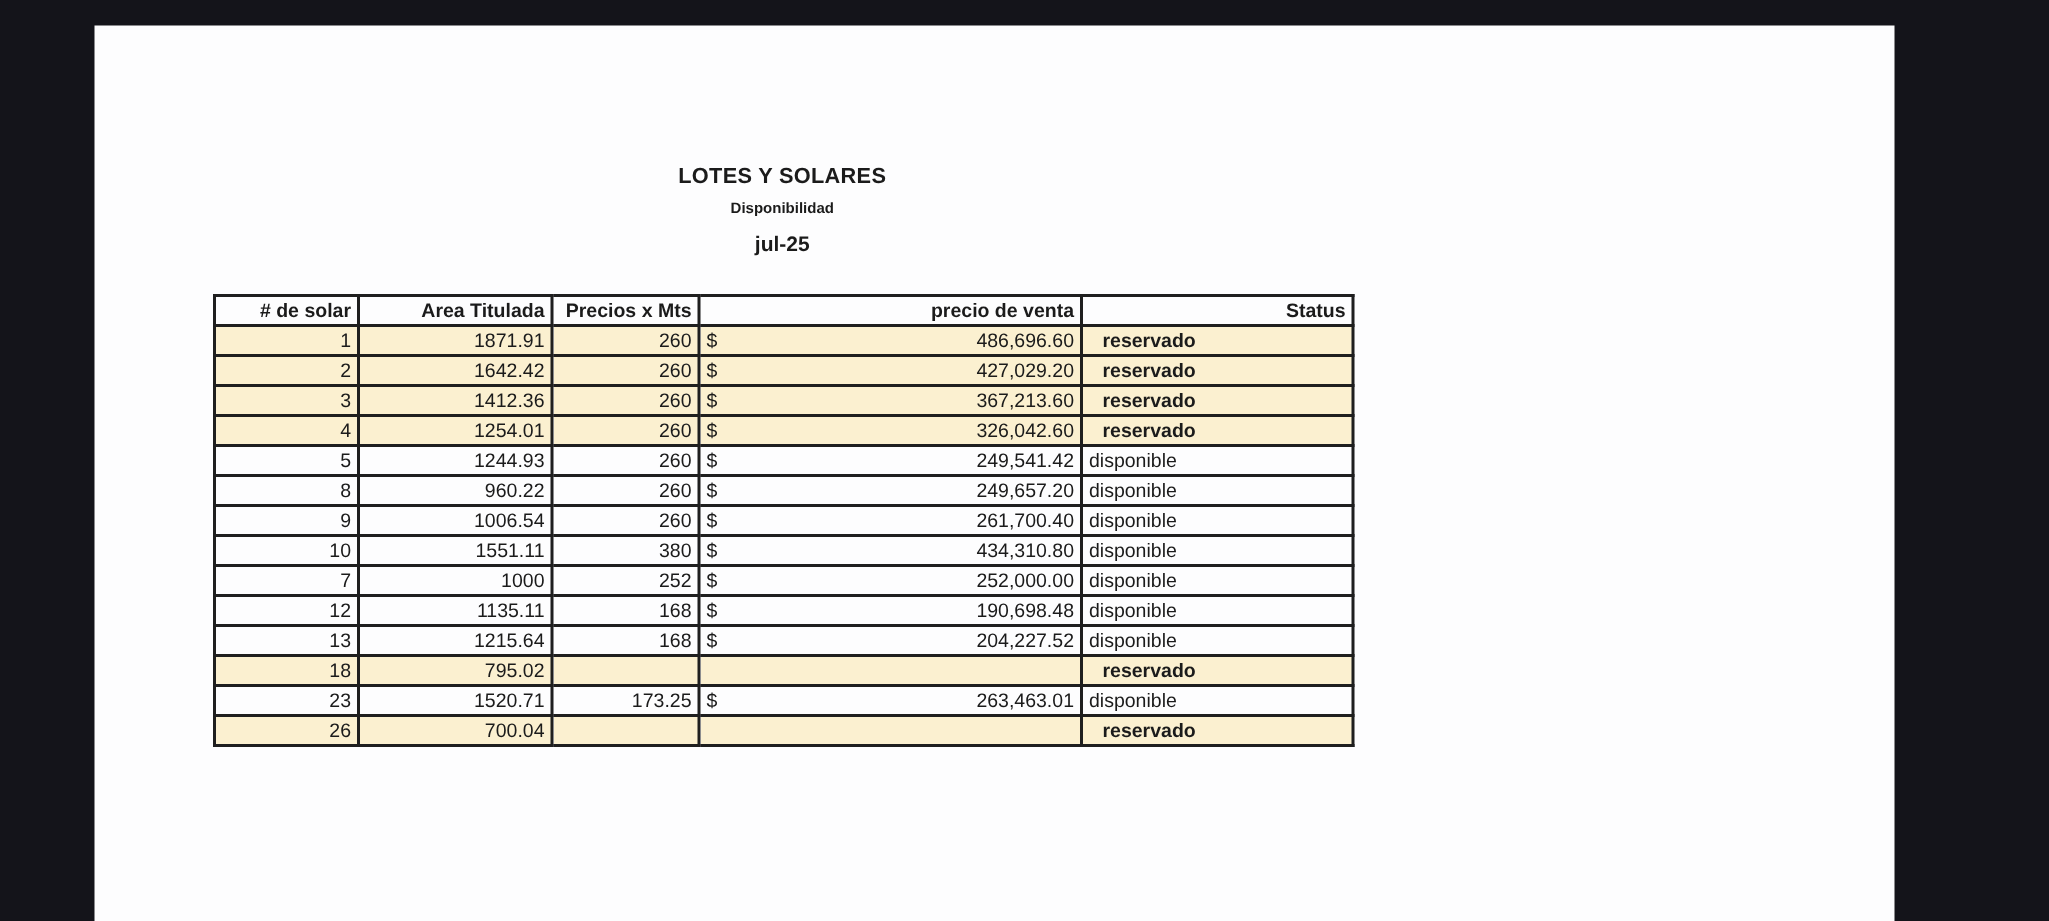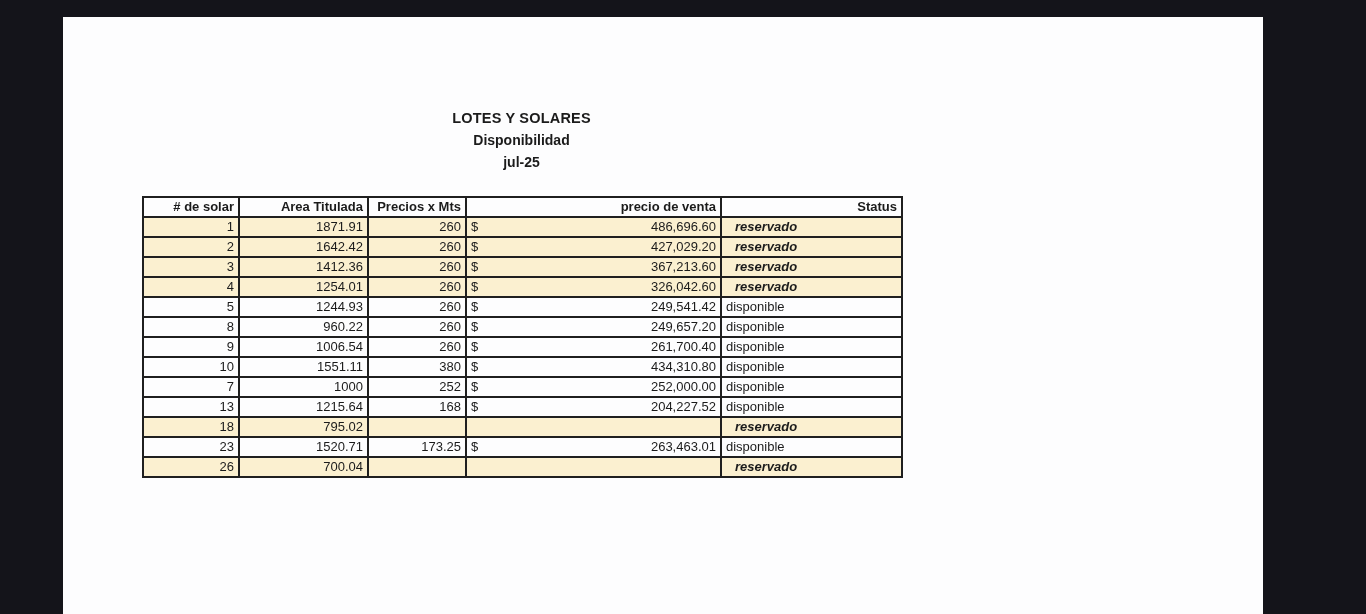--- a/index.html
+++ b/index.html
@@ -29,21 +29,21 @@
   .titles {
     position: absolute;
     left: 79px;
     top: 90px;
     width: 759px;
     text-align: center;
     color: var(--text, #1b1b1b);
     font-weight: bold;
   }
   .titles .t1 { font-size: 14.5px; line-height: 22px; letter-spacing: 0.2px; }
-  .titles .t2 { font-size: 14px;   line-height: 22px; }
+  .titles .t2 { font-size: 10px;   line-height: 22px; }
   .titles .t3 { font-size: 14px;   line-height: 22px; }
 
   table.sheet {
     position: absolute;
     left: 79px;
     top: 179px;
     border-collapse: collapse;
     table-layout: fixed;
     color: var(--text, #1b1b1b);
   }
@@ -76,21 +76,20 @@
     display: flex;
     justify-content: space-between;
     align-items: baseline;
   }
   td.c-status { text-align: left; padding-left: 3px; }
 
   tr.hl td { background: var(--highlight-row, #fbf0d0); }
   tr.hl td.c-status {
     font-weight: bold;
     padding-left: 13px;
-    font-style: italic;
   }
   td.no-bb { border-bottom: none; }
 </style>
 </head>
 <body>
 
 <div class="viewer">
   <div class="page">
 
     <div class="titles">
@@ -219,20 +218,32 @@
           <td class="c-pxm">252</td>
           <td class="c-venta">
             <div class="venta-wrap">
                 <span>$</span>
                 <span>252,000.00</span>
               </div>
           </td>
           <td class="c-status">disponible</td>
         </tr>
         <tr>
+          <td class="c-solar">12</td>
+          <td class="c-area">1135.11</td>
+          <td class="c-pxm">168</td>
+          <td class="c-venta">
+            <div class="venta-wrap">
+                <span>$</span>
+                <span>190,698.48</span>
+              </div>
+          </td>
+          <td class="c-status">disponible</td>
+        </tr>
+        <tr>
           <td class="c-solar">13</td>
           <td class="c-area">1215.64</td>
           <td class="c-pxm">168</td>
           <td class="c-venta">
             <div class="venta-wrap">
                 <span>$</span>
                 <span>204,227.52</span>
               </div>
           </td>
           <td class="c-status">disponible</td>

